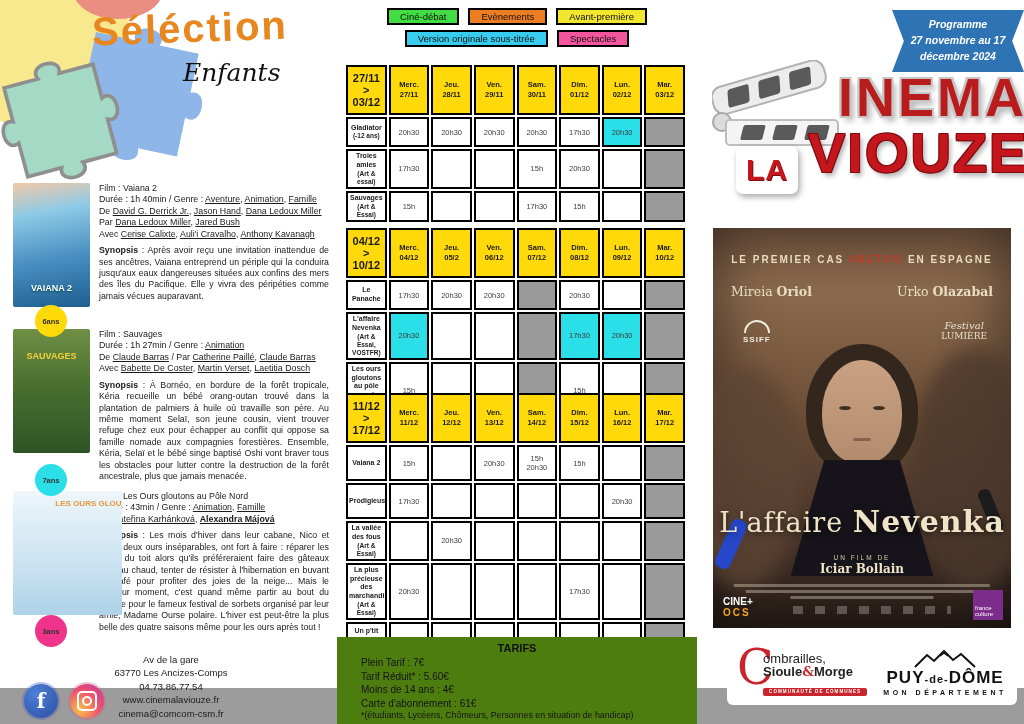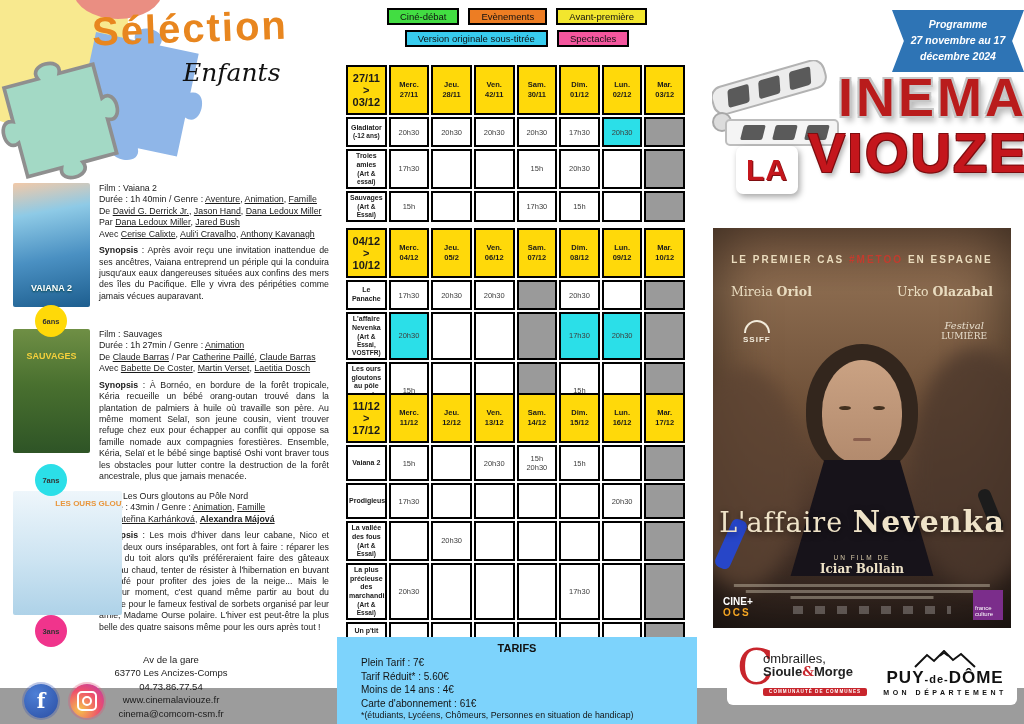--- a/index.html
+++ b/index.html
@@ -63,21 +63,21 @@
   .sched .period{font-size:11px;}
   .sched .day{font-size:7.5px;line-height:1.3;}
   .sched tr:first-child td{height:44px;}
   .sched .film-cell{font-weight:bold;font-size:7px;line-height:1.25;}
   .sched .film-cell .sub{font-size:6.5px;}
   .sched .time-cell{font-size:7.5px;color:#3d3d3d;white-space:pre-line;height:24px;}
   #table-2 .time-cell,#table-2 .film-cell{height:30px;}
   .sched .bg-cyan{background:#2BDFE8;}
   .sched .bg-gray{background:#9A9A9A;}
 
-  .tarifs{position:absolute;left:337px;top:637px;width:360px;height:87px;background:#7dd3fc;
+  .tarifs{position:absolute;left:337px;top:637px;width:360px;height:87px;background:#4d7c0f;
           z-index:2;padding-top:5px;box-sizing:border-box;}
   .tarifs-title{text-align:center;font-weight:bold;font-size:11px;color:#111;margin-bottom:2px;}
   .tarif-line{font-size:10px;color:#141414;padding-left:24px;line-height:1.35;}
   .tarif-line.small{font-size:8.8px;}
 
   
   .banner{position:absolute;left:892px;top:10px;width:132px;height:62px;background:#2E74B5;
           clip-path:polygon(0 0,100% 0,91% 50%,100% 100%,0 100%,9% 50%);
           display:flex;flex-direction:column;align-items:center;justify-content:center;
           color:#fff;font-weight:bold;font-style:italic;font-size:10.5px;line-height:1.5;text-align:center;}
@@ -260,21 +260,21 @@
             <td class="hd day">
               <div>Merc.</div>
               <div>27/11</div>
             </td>
             <td class="hd day">
               <div>Jeu.</div>
               <div>28/11</div>
             </td>
             <td class="hd day">
               <div>Ven.</div>
-              <div>42/11</div>
+              <div>29/11</div>
             </td>
             <td class="hd day">
               <div>Sam.</div>
               <div>30/11</div>
             </td>
             <td class="hd day">
               <div>Dim.</div>
               <div>01/12</div>
             </td>
             <td class="hd day">

